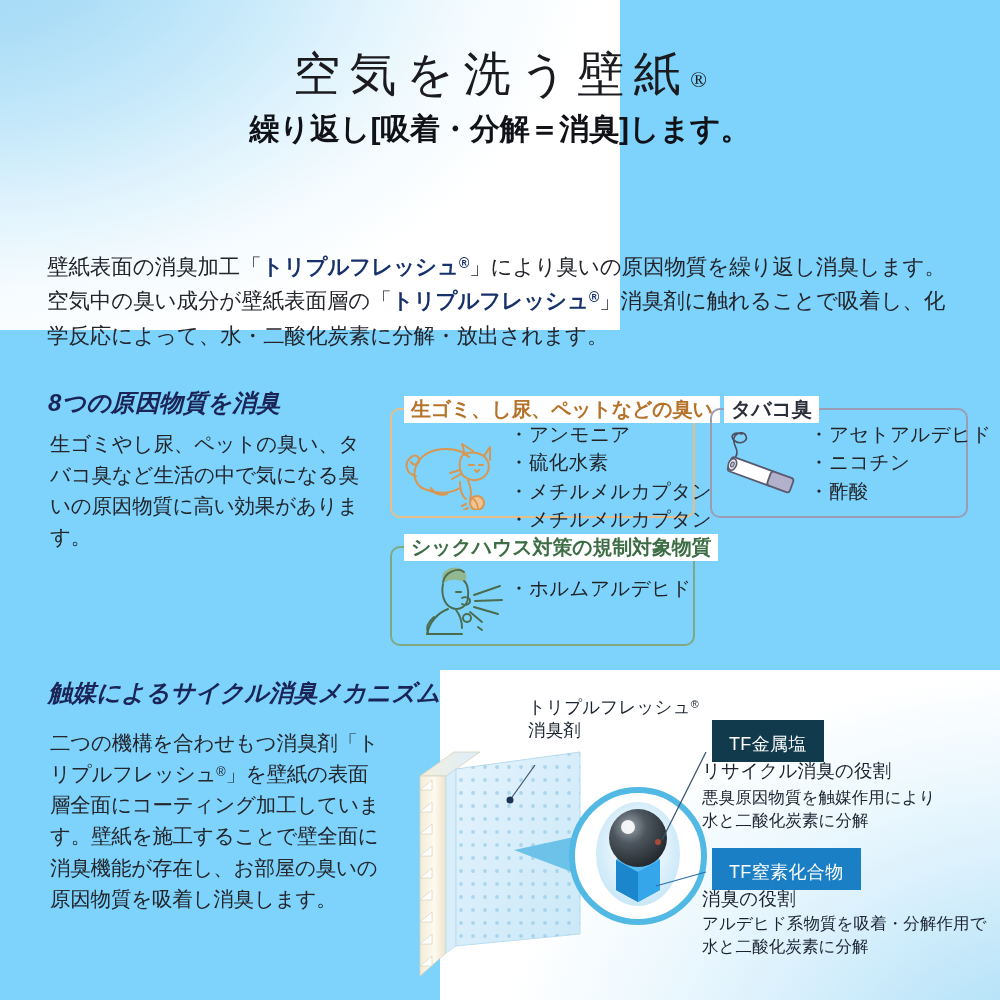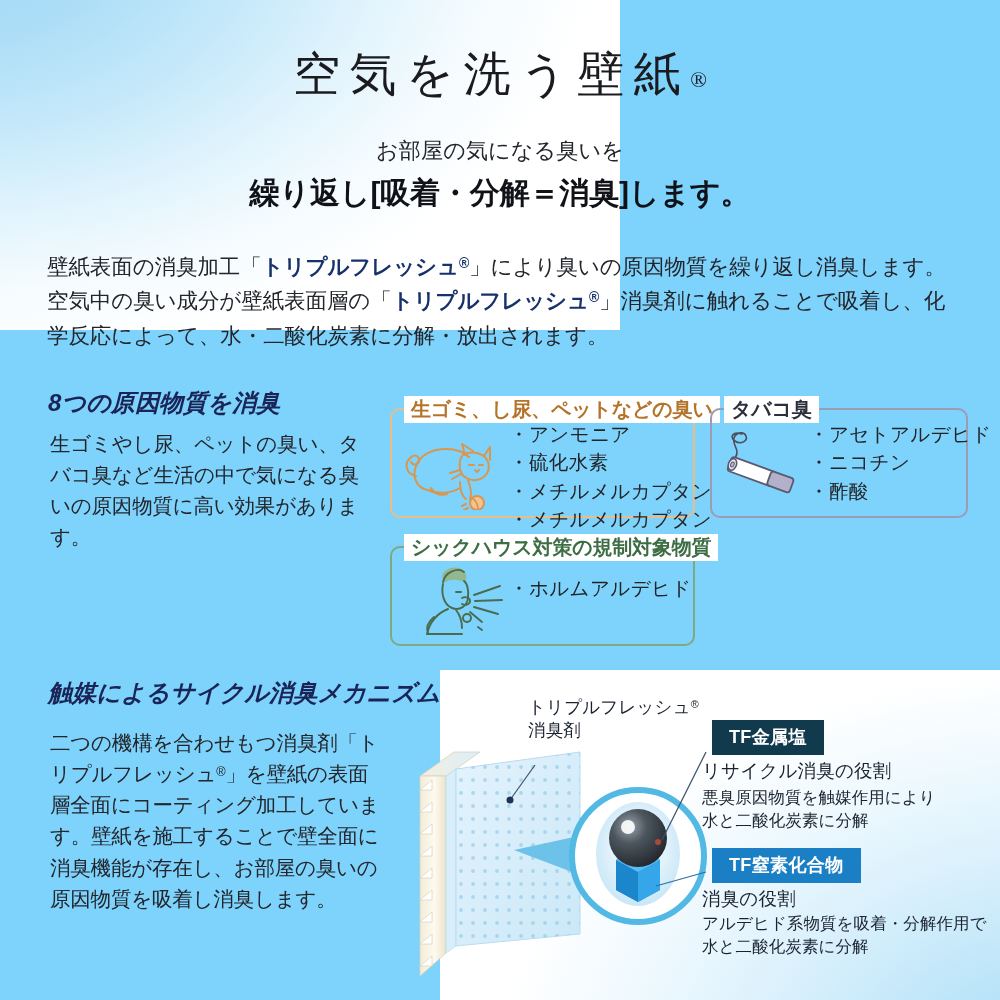--- a/index.html
+++ b/index.html
@@ -187,23 +187,23 @@
     color: #1b2330;
     letter-spacing: 0.01em;
   }
   #label-tf {
     left: 128px;
     top: 6px;
   }
   #label-tf .reg { font-size: 0.62em; vertical-align: 0.45em; }
   .badge {
     position: absolute;
-    padding: 5px 17px 6px;
+    padding: 12px 17px 6px;
     font-size: 18px;
-    font-weight: 700;
+    font-weight: 400;
     color: #ffffff;
     letter-spacing: 0.02em;
     white-space: nowrap;
   }
   #badge-metal {
     left: 312px; top: 30px;
     background: #123a4d;
   }
   #badge-nitrogen {
     left: 312px; top: 158px;
@@ -232,21 +232,20 @@
 </head>
 <body>
 
 <div id="page">
 
   <div class="bg-top-left"></div>
   <div class="bg-bottom-right"></div>
 
   <div class="hero">
     <h1 class="hero-title"><span>空気を洗う壁紙</span><span class="reg">®</span></h1>
-    <p class="hero-sub1">お部屋の気になる臭いを</p>
     <p class="hero-sub2">繰り返し[吸着・分解＝消臭]します。</p>
   </div>
 
   <p class="intro"><span>壁紙表面の消臭加工「</span><b><span>トリプルフレッシュ</span><span class="reg">®</span></b><span>」により臭いの原因物質を繰り返し消臭します。空気中の臭い成分が壁紙表面層の「</span><b><span>トリプルフレッシュ</span><span class="reg">®</span></b><span>」消臭剤に触れることで吸着し、化学反応によって、水・二酸化炭素に分解・放出されます。</span></p>
 
   <div class="sec-heading" id="heading-8">8つの原因物質を消臭</div>
   <div class="left-copy" id="copy-8">生ゴミやし尿、ペットの臭い、タバコ臭など生活の中で気になる臭いの原因物質に高い効果があります。</div>
 
   <div class="odor-box" id="box-pet">
     <span class="box-legend">生ゴミ、し尿、ペットなどの臭い</span>

